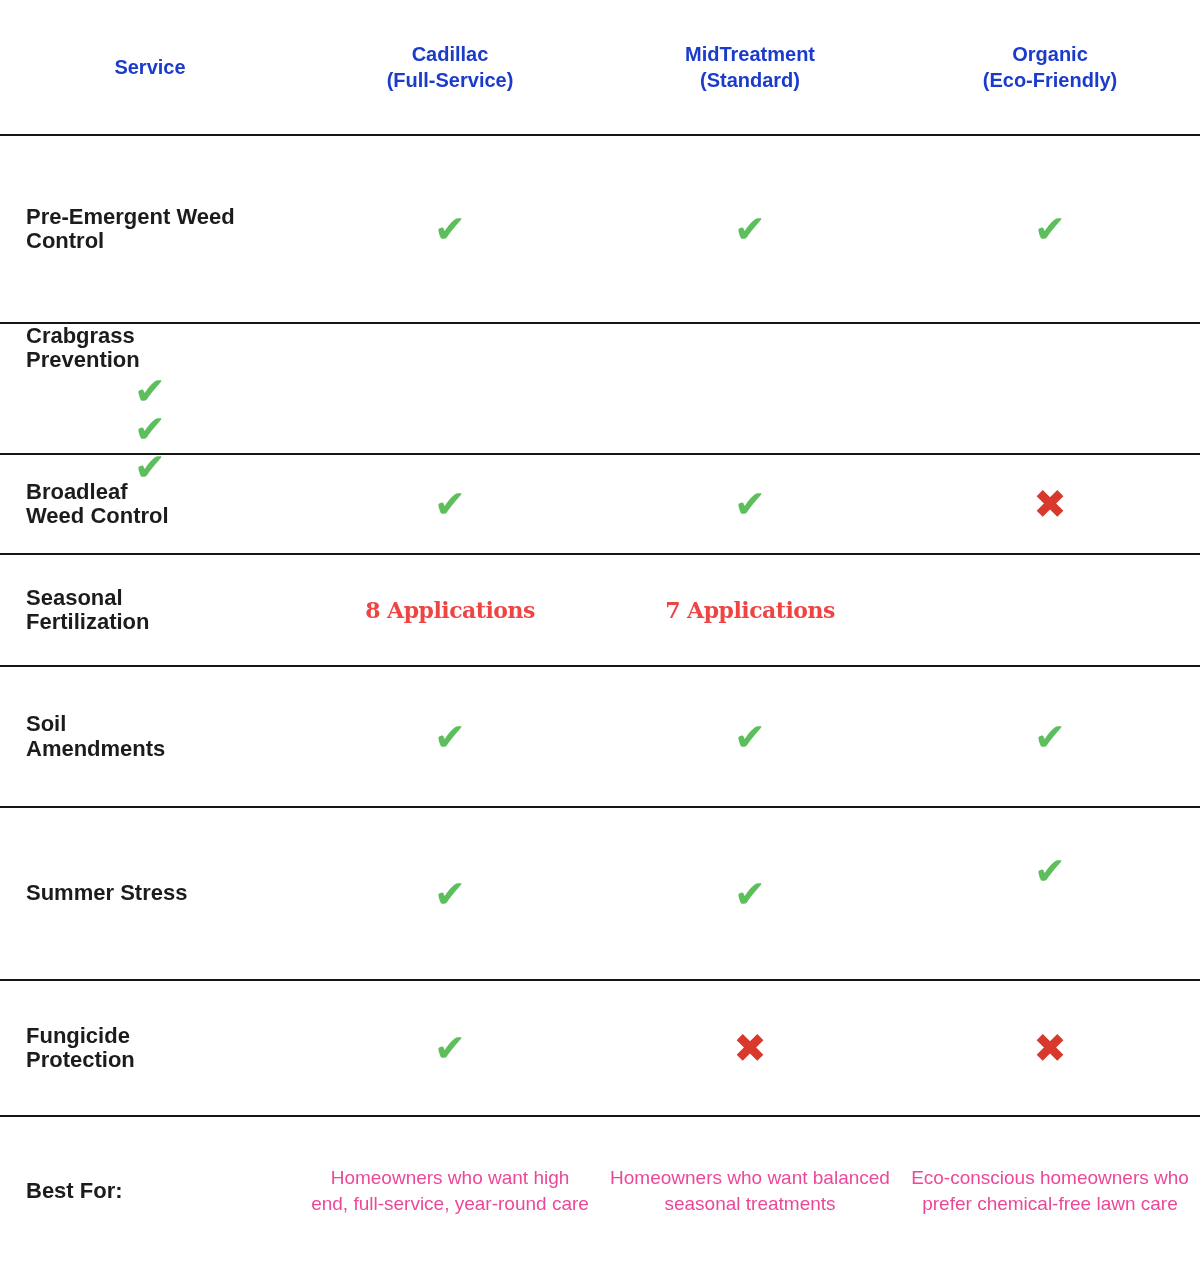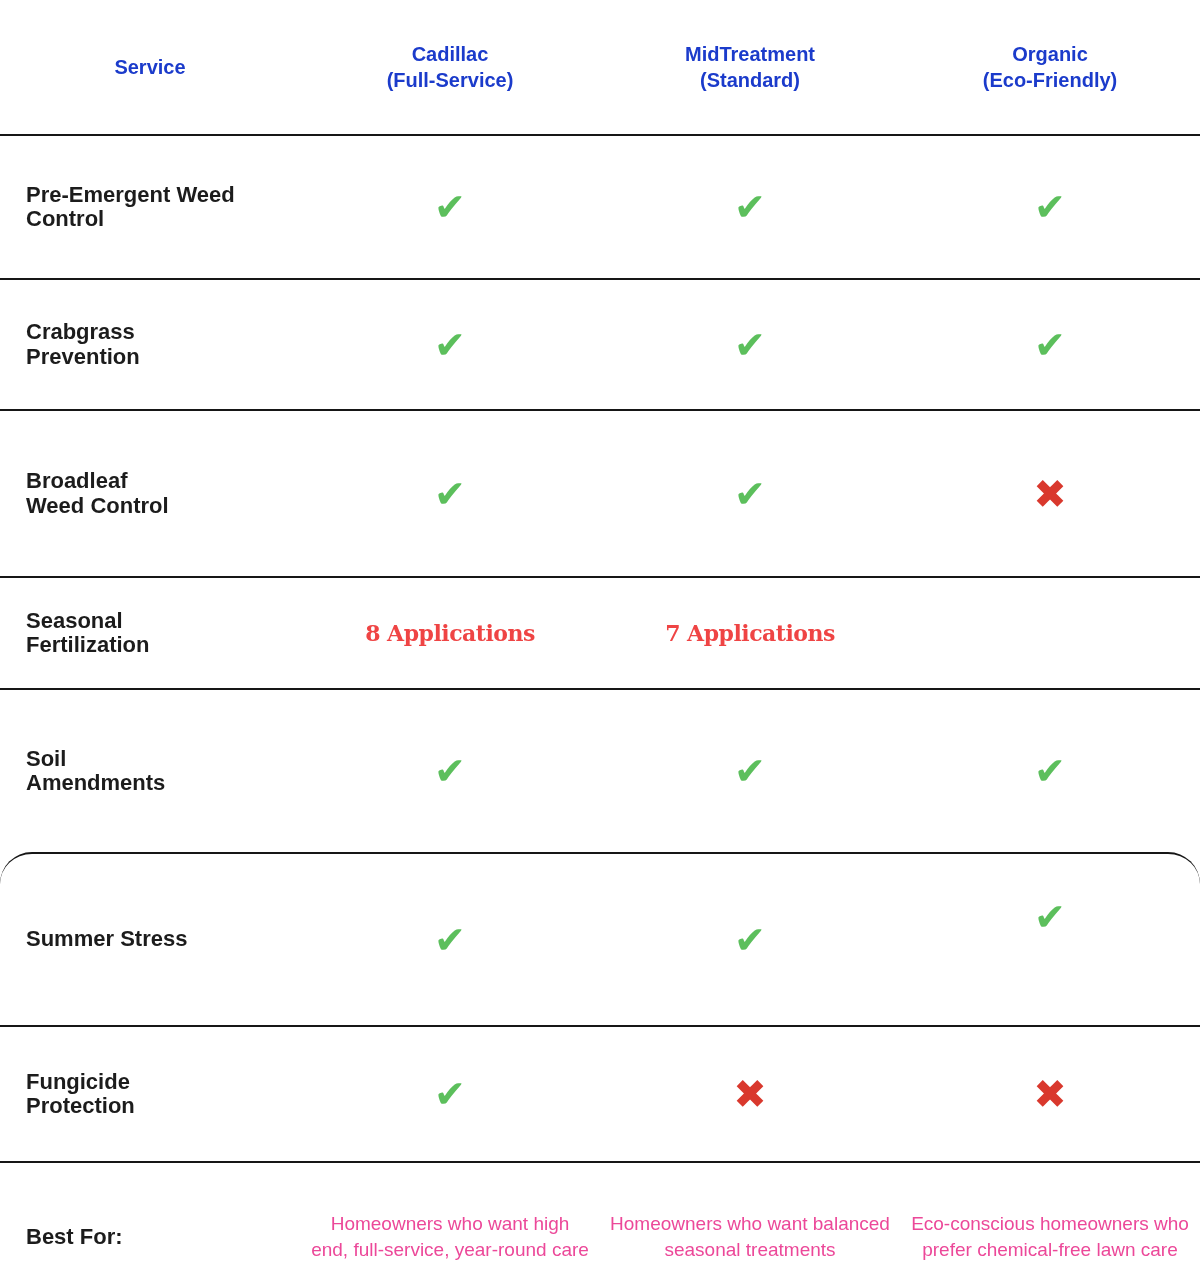--- a/index.html
+++ b/index.html
@@ -16,22 +16,22 @@
     width: 300px;
     display: flex; flex-direction: column;
     align-items: center; justify-content: center;
     text-align: center;
   }
   .cell.label {
     align-items: flex-start; text-align: left;
     padding-left: 26px; padding-right: 10px;
   }
   .h-header { height: 134px; }
-  .h0 { height: 144px; } .h1 { height: 131px; } .h2 { height: 167px; align-items: center; }
-  .h3 { height: 112px; } .h4 { height: 164px; } .h5 { height: 173px; border-radius: 32px; }
+  .h0 { height: 188px; } .h1 { height: 131px; flex-direction: column; } .h2 { height: 100px; align-items: center; }
+  .h3 { height: 112px; } .h4 { height: 141px; } .h5 { height: 173px; }
   .h6 { height: 136px; } .h7 { height: 150px; }
   .head-line {
     display: block;
     color: #1b3bcb; font-weight: 700; font-size: 20px; line-height: 1.3;
   }
   .label-text {
     display: block;
     font-weight: 700; font-size: 22px; line-height: 1.1; color: #1c1c1c;
   }
   .check {

